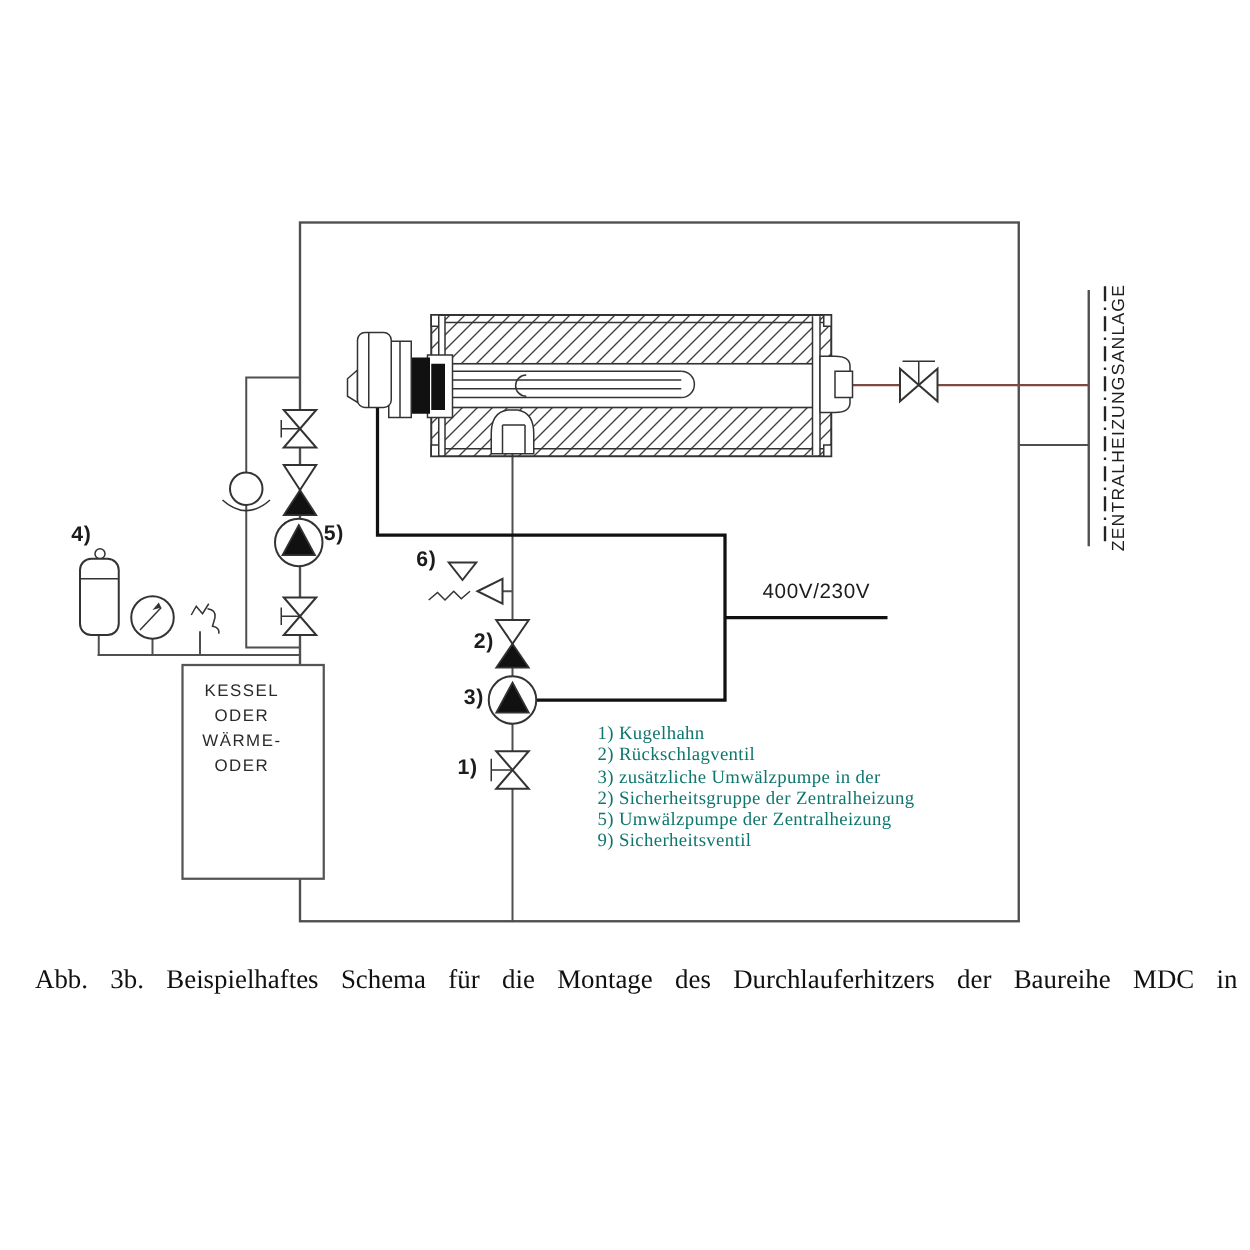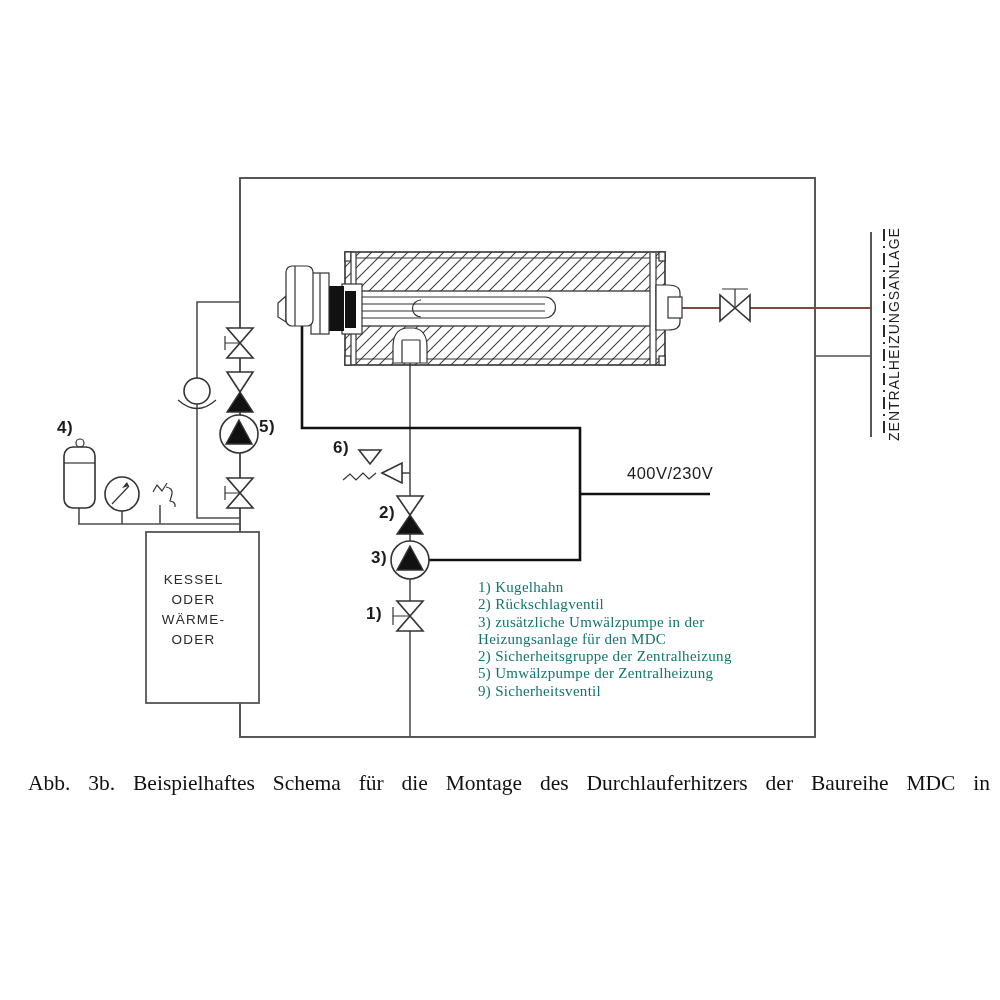--- a/index.html
+++ b/index.html
@@ -12,22 +12,22 @@
   .wire{stroke:var(--wire,#111111);stroke-width:2.6;fill:none;}
   .supply{stroke:var(--supply_line,#7d4a42);stroke-width:1.8;fill:none;}
   .sym{stroke:#333;stroke-width:1.6;fill:#fff;}
   .symk{stroke:#333;stroke-width:1.4;fill:#111;}
   .det{stroke:#333;stroke-width:1.2;fill:none;}
   .detw{stroke:#333;stroke-width:1.2;fill:#fff;}
   .dashdot{stroke:#222;stroke-width:1.9;fill:none;stroke-dasharray:12 5 2 5;}
 
   .lbl{position:absolute;color:#1c1c1c;}
   .callout{font-size:17px;font-weight:600;letter-spacing:.5px;}
-  .power{font-size:16.5px;font-weight:500;letter-spacing:.5px;margin-left:17px;}
-  .kessel-text{position:absolute;left:146px;top:570px;width:95px;text-align:center;
+  .power{font-size:16.5px;font-weight:500;letter-spacing:.5px;}
+  .kessel-text{position:absolute;left:146px;top:543px;width:95px;text-align:center;
                font-size:13.5px;line-height:20px;letter-spacing:1.2px;color:#2a2a2a;}
   .legend{position:absolute;left:478px;top:579px;width:340px;font-size:15px;
           line-height:17.3px;letter-spacing:.3px;color:#0f766e;font-family:Liberation Serif, serif;}
   .vlabel{position:absolute;left:886px;top:231px;height:210px;
           writing-mode:vertical-rl;transform:rotate(180deg);
           font-size:14px;letter-spacing:1px;color:#1e1e1e;white-space:nowrap;}
   .caption{position:absolute;left:4px;width:962px;font-family:"Liberation Serif",serif;
            font-size:21.5px;line-height:1.3;color:#111;}
   .caption.l1{top:770px;text-align:justify;text-align-last:justify;margin-left:24px;}
   .caption.l2{top:803px;}
@@ -196,20 +196,19 @@
     <div>WÄRME-</div>
     <div>ODER</div>
   </div>
 
   <div class="vlabel">ZENTRALHEIZUNGSANLAGE</div>
 
   <div class="legend">
     <div>1) Kugelhahn</div>
     <div>2) Rückschlagventil</div>
     <div>3) zusätzliche Umwälzpumpe in der</div>
-    <div>Heizungsanlage für den MDC</div>
     <div>2) Sicherheitsgruppe der Zentralheizung</div>
     <div>5) Umwälzpumpe der Zentralheizung</div>
     <div>9) Sicherheitsventil</div>
   </div>
 
   <div class="caption l1">Abb. 3b. Beispielhaftes Schema für die Montage des Durchlauferhitzers der Baureihe MDC in</div>
 </div>
 
 </body></html>

